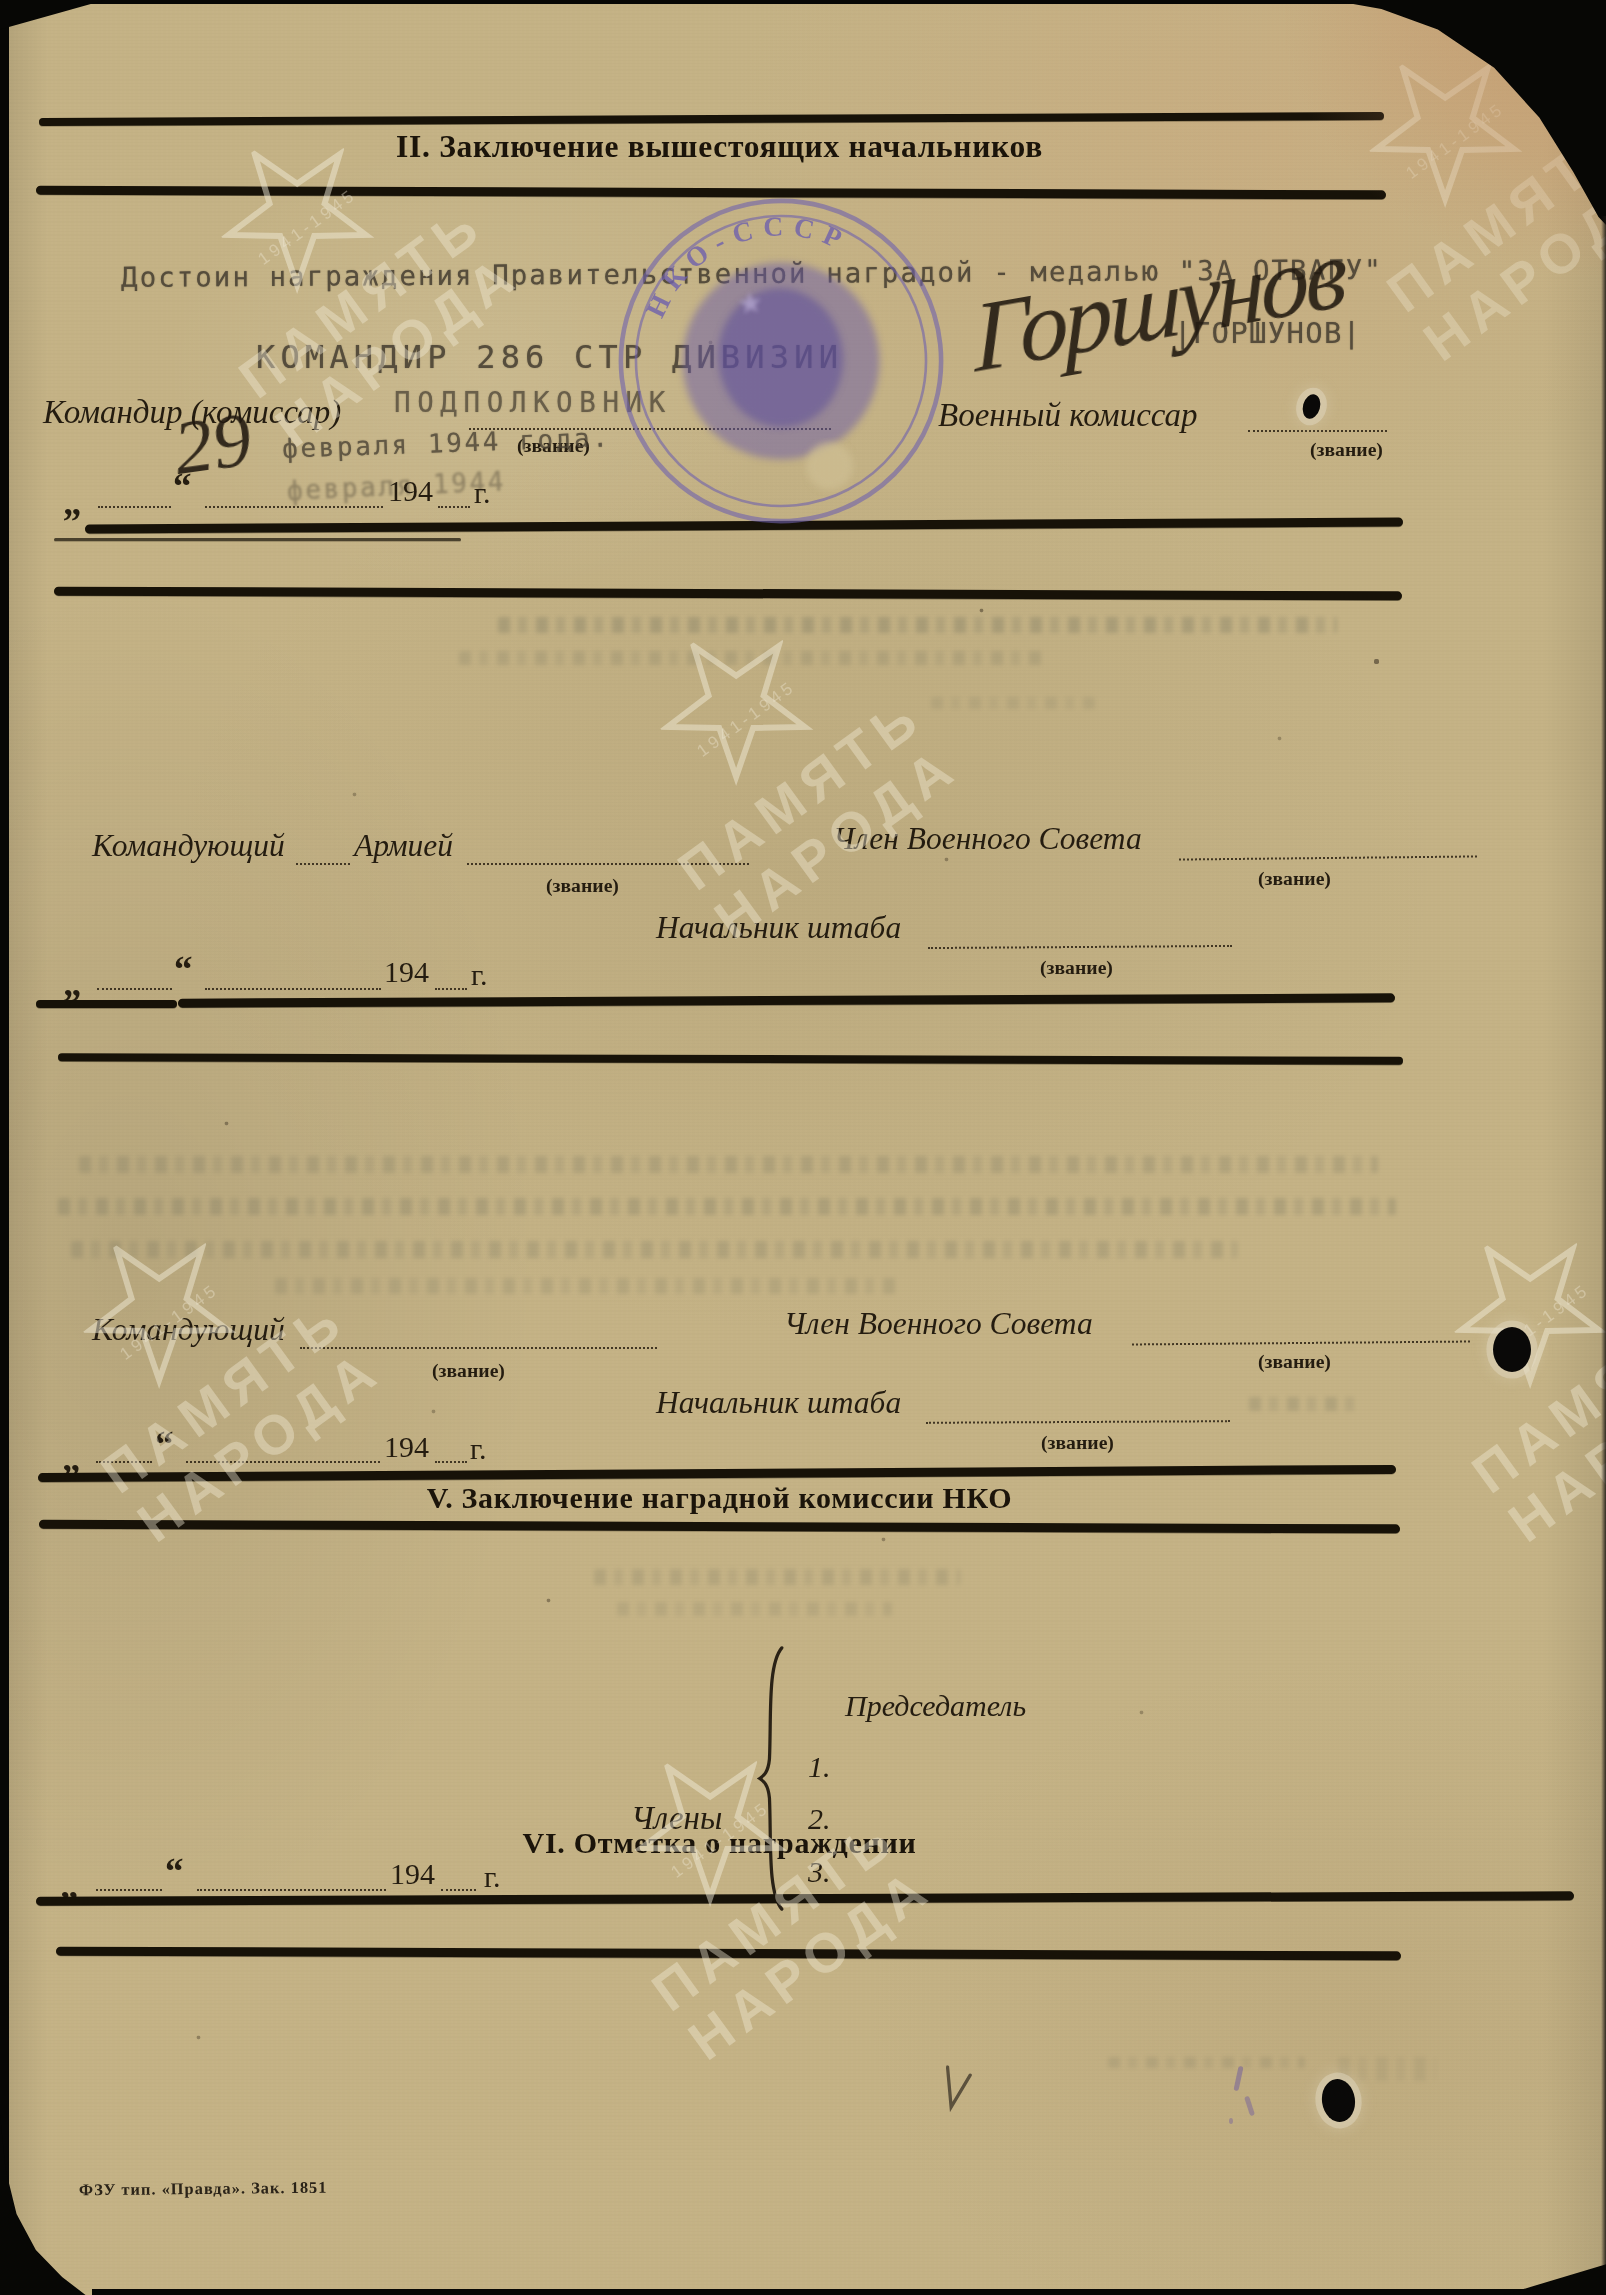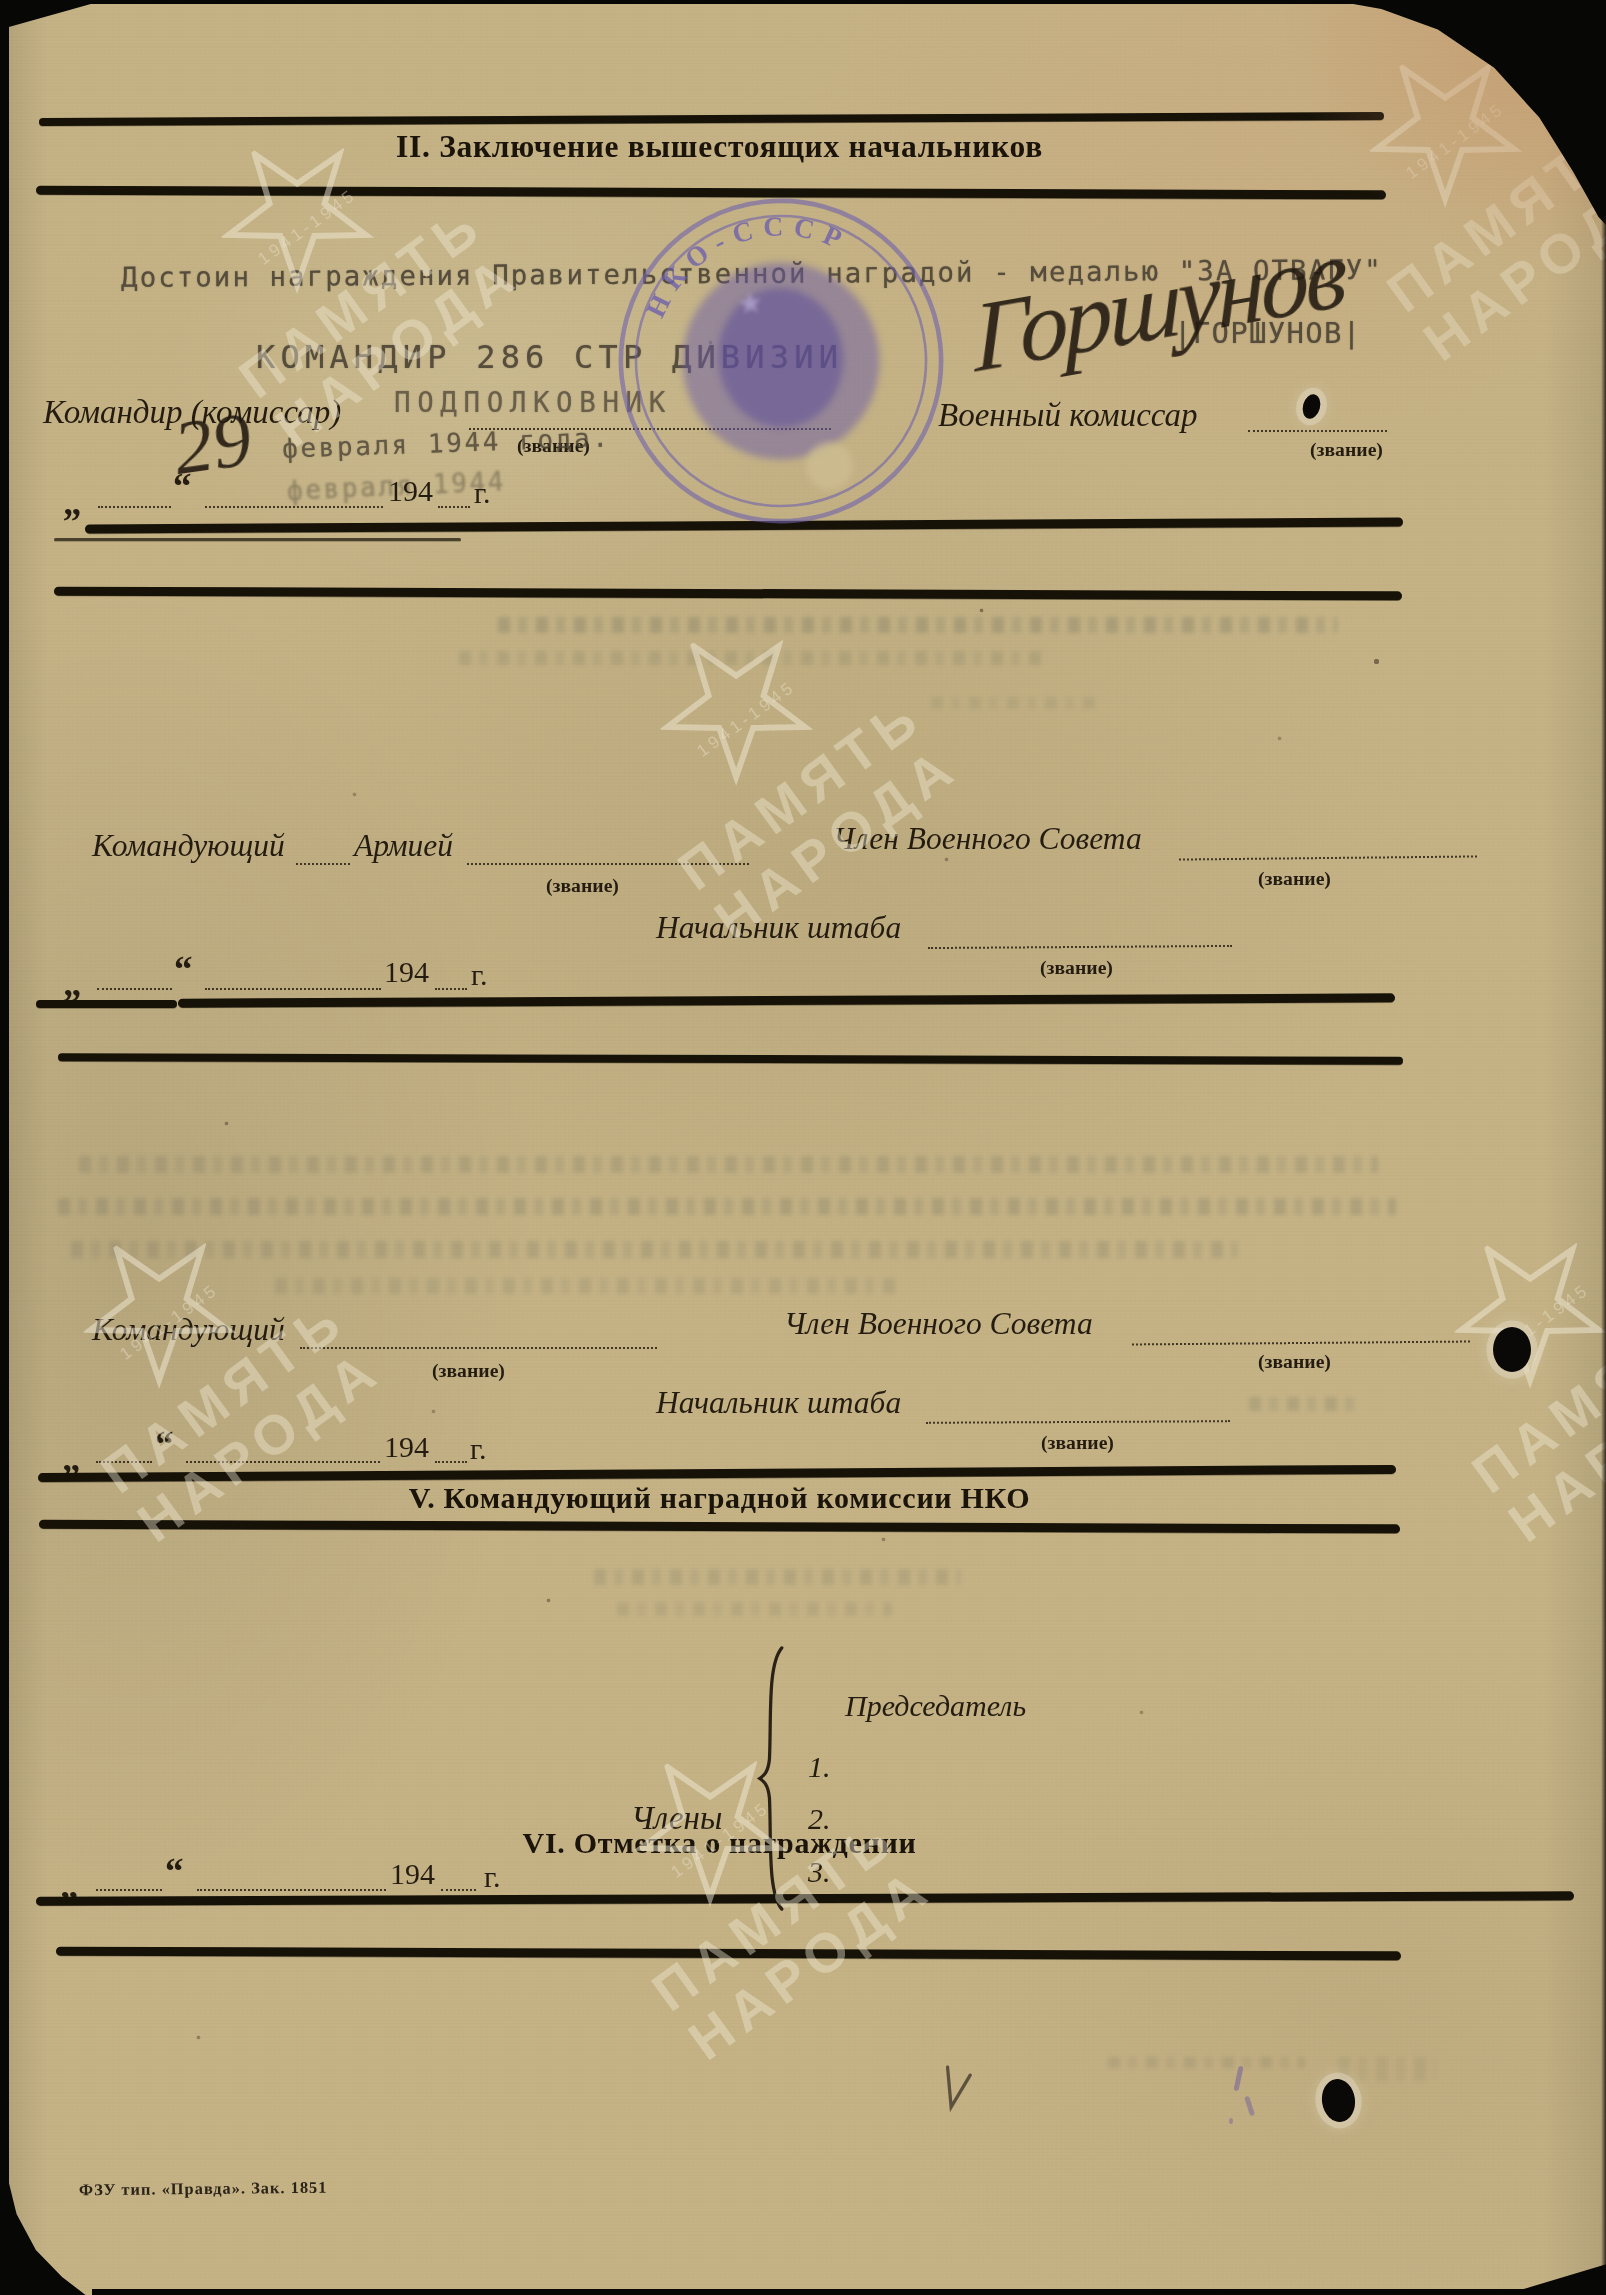--- a/index.html
+++ b/index.html
@@ -170,21 +170,21 @@
   <div class="qmark" style="left:62px;top:1440px;">„</div>
   <div class="dots" style="left:96px;top:1461px;width:56px;border-bottom-width:2.6px;"></div>
   <div class="qmark" style="left:155px;top:1426px;">“</div>
   <div class="dots" style="left:186px;top:1461px;width:194px;border-bottom-width:2.6px;"></div>
   <div class="yr" style="left:384px;top:1430px;">194</div>
   <div class="dots" style="left:435px;top:1461px;width:31.5px;border-bottom-width:2.6px;"></div>
   <div class="yr" style="left:470px;top:1432px;">г.</div>
 
   <div class="rule" style="left:38px;top:1469px;width:1358px;height:8.5px;transform:rotate(-.35deg);"></div>
 
-  <div class="heading" style="top:1481px;">V. Командующий наградной комиссии НКО</div>
+  <div class="heading" style="top:1481px;">V. Заключение наградной комиссии НКО</div>
   <div class="rule" style="left:39px;top:1522px;width:1361px;height:8.5px;transform:rotate(.2deg);"></div>
 
   <div class="bt" style="left:594px;top:1569px;width:367px;height:15.7px;opacity:.3;"></div>
   <div class="bt" style="left:617px;top:1602px;width:275px;height:14.4px;opacity:.24;"></div>
 
   <div class="lbl" style="left:845px;top:1689px;font-size:30px;">Председатель</div>
 
   <svg class="abs" style="left:748px;top:1644px;" width="52" height="269" viewBox="0 0 80 410">
     <path d="M 52,4 C 30,30 36,110 33,175 C 31,196 24,201 18,205 C 24,209 31,214 33,235 C 36,300 30,380 52,406" fill="none" stroke="#2a2216" stroke-width="5" stroke-linecap="round"></path>
   </svg>

